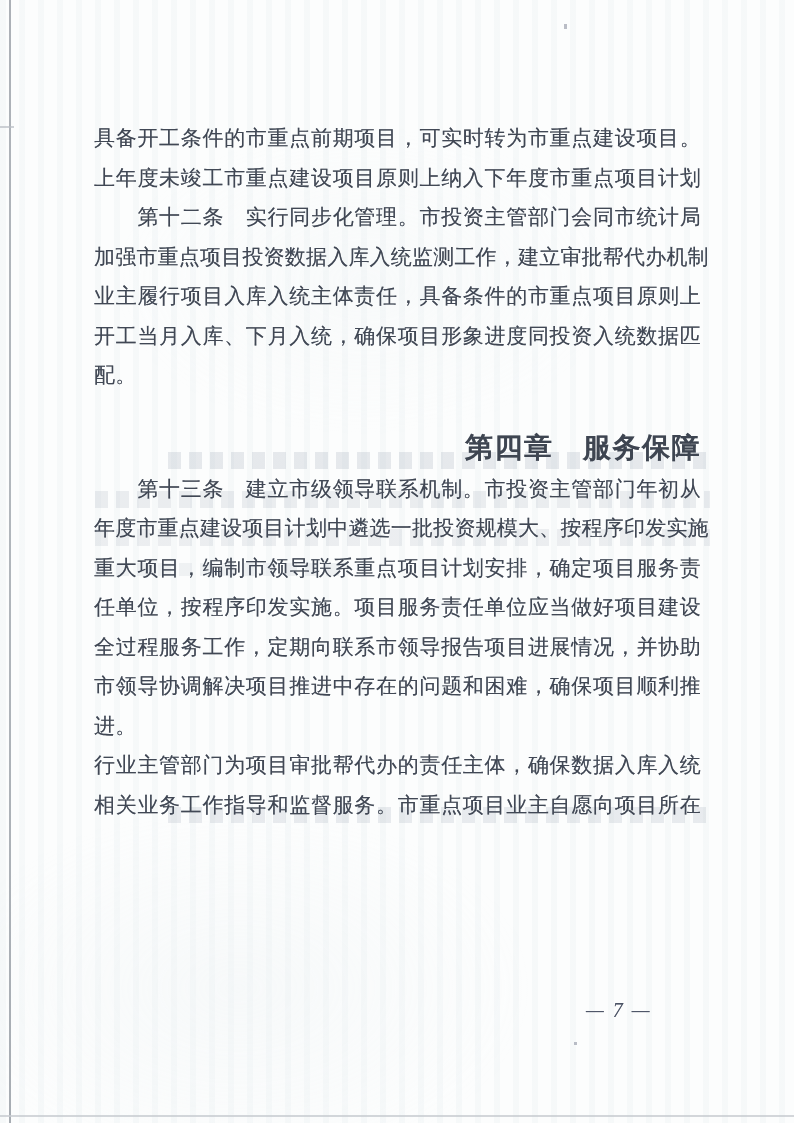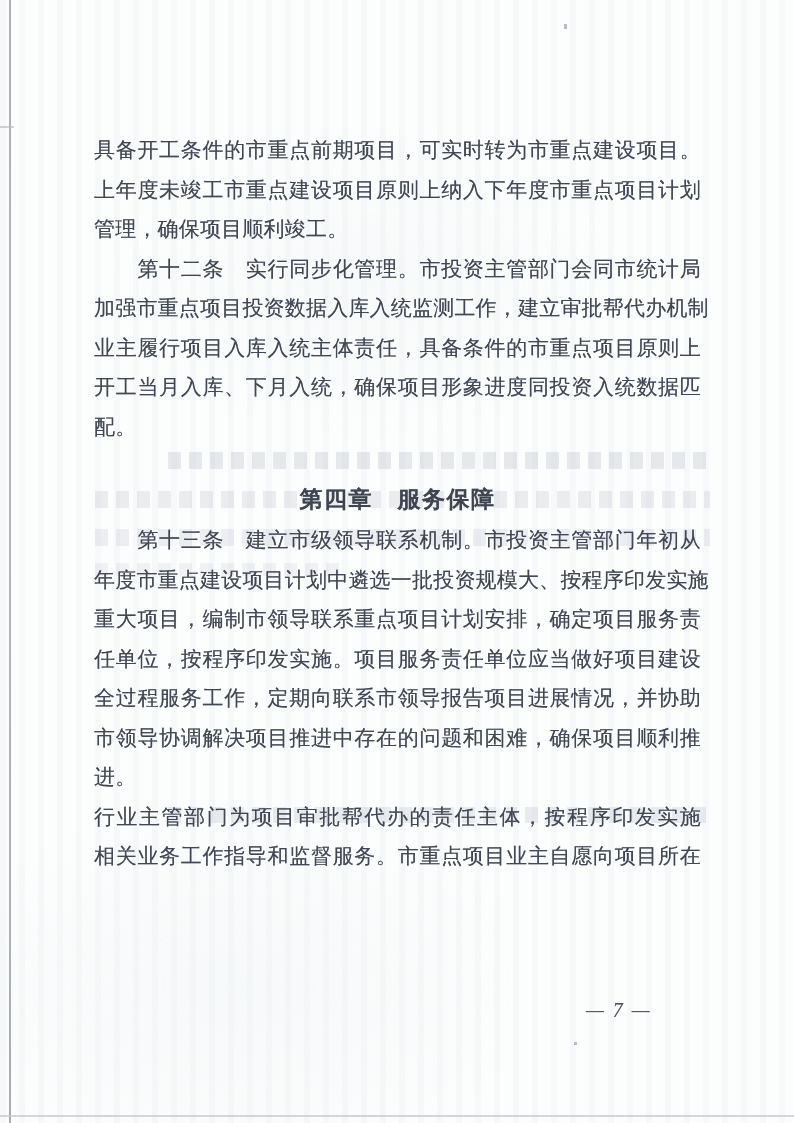--- a/index.html
+++ b/index.html
@@ -41,36 +41,36 @@
       rgba(143,153,170,.20) 0 13px, rgba(143,153,170,0) 13px 21px);
     filter:blur(.7px);
   }
   .bleed.b1{left:168px;top:452px;width:545px;}
   .bleed.b2{left:95px;top:491px;width:615px;opacity:.8;}
   .bleed.b3{left:95px;top:529px;width:615px;opacity:.75;}
   .bleed.b4{left:95px;top:563px;width:250px;height:13px;opacity:.6;}
   .bleed.b5{left:168px;top:807px;width:545px;height:16px;opacity:.9;}
 
   .content{
-    position:absolute;left:94px;top:131px;width:607px;
+    position:absolute;left:94px;top:119px;width:607px;
     color:#414855;
   }
   .ln{
     font-size:21px;line-height:39.5px;height:39.5px;
     letter-spacing:.2px;
     text-align:justify;text-align-last:justify;
     text-shadow:0 0 .5px rgba(65,72,85,.55);
     white-space:nowrap;
   }
   .ln.end{text-align-last:left;}
   .chapter{
     margin:30px 0 0 0;
     font-family:"Liberation Sans","DejaVu Sans",sans-serif;
-    font-weight:bold;font-size:23px;line-height:44px;height:44px;
-    text-align:center;letter-spacing:1.5px;color:#3e4551;
+    font-weight:bold;font-size:28px;line-height:44px;height:44px;
+    text-align:right;letter-spacing:1.5px;color:#3e4551;
     text-shadow:0 0 .5px rgba(62,69,81,.5);
   }
   .pagenum{
     position:absolute;left:586px;top:999px;width:100px;
     font-size:20px;line-height:22px;color:#4a5264;
     letter-spacing:2px;font-style:italic;
     text-shadow:0 0 .4px rgba(74,82,100,.5);
   }
 </style>
 </head>
@@ -87,36 +87,35 @@
   <div class="bleed b1"></div>
   <div class="bleed b2"></div>
   <div class="bleed b3"></div>
   <div class="bleed b4"></div>
   <div class="bleed b5"></div>
 
   <main class="content">
 
     <div class="ln">具备开工条件的市重点前期项目，可实时转为市重点建设项目。</div>
     <div class="ln">上年度未竣工市重点建设项目原则上纳入下年度市重点项目计划</div>
-    <div class="ln end">管理，确保项目顺利竣工。</div>
 
     <div class="ln">　　第十二条　实行同步化管理。市投资主管部门会同市统计局</div>
     <div class="ln">加强市重点项目投资数据入库入统监测工作，建立审批帮代办机制</div>
     <div class="ln">业主履行项目入库入统主体责任，具备条件的市重点项目原则上</div>
     <div class="ln">开工当月入库、下月入统，确保项目形象进度同投资入统数据匹</div>
     <div class="ln end">配。</div>
 
     <h2 class="chapter">第四章　服务保障</h2>
 
     <div class="ln">　　第十三条　建立市级领导联系机制。市投资主管部门年初从</div>
     <div class="ln">年度市重点建设项目计划中遴选一批投资规模大、按程序印发实施</div>
     <div class="ln">重大项目，编制市领导联系重点项目计划安排，确定项目服务责</div>
     <div class="ln">任单位，按程序印发实施。项目服务责任单位应当做好项目建设</div>
     <div class="ln">全过程服务工作，定期向联系市领导报告项目进展情况，并协助</div>
     <div class="ln">市领导协调解决项目推进中存在的问题和困难，确保项目顺利推</div>
     <div class="ln end">进。</div>
 
-    <div class="ln">行业主管部门为项目审批帮代办的责任主体，按程序印发实施</div>
+    <div class="ln">行业主管部门为项目审批帮代办的责任主体，确保数据入库入统</div>
     <div class="ln">相关业务工作指导和监督服务。市重点项目业主自愿向项目所在</div>
   </main>
 
   <div class="pagenum">— 7 —</div>
 </div>
 
 </body></html>

